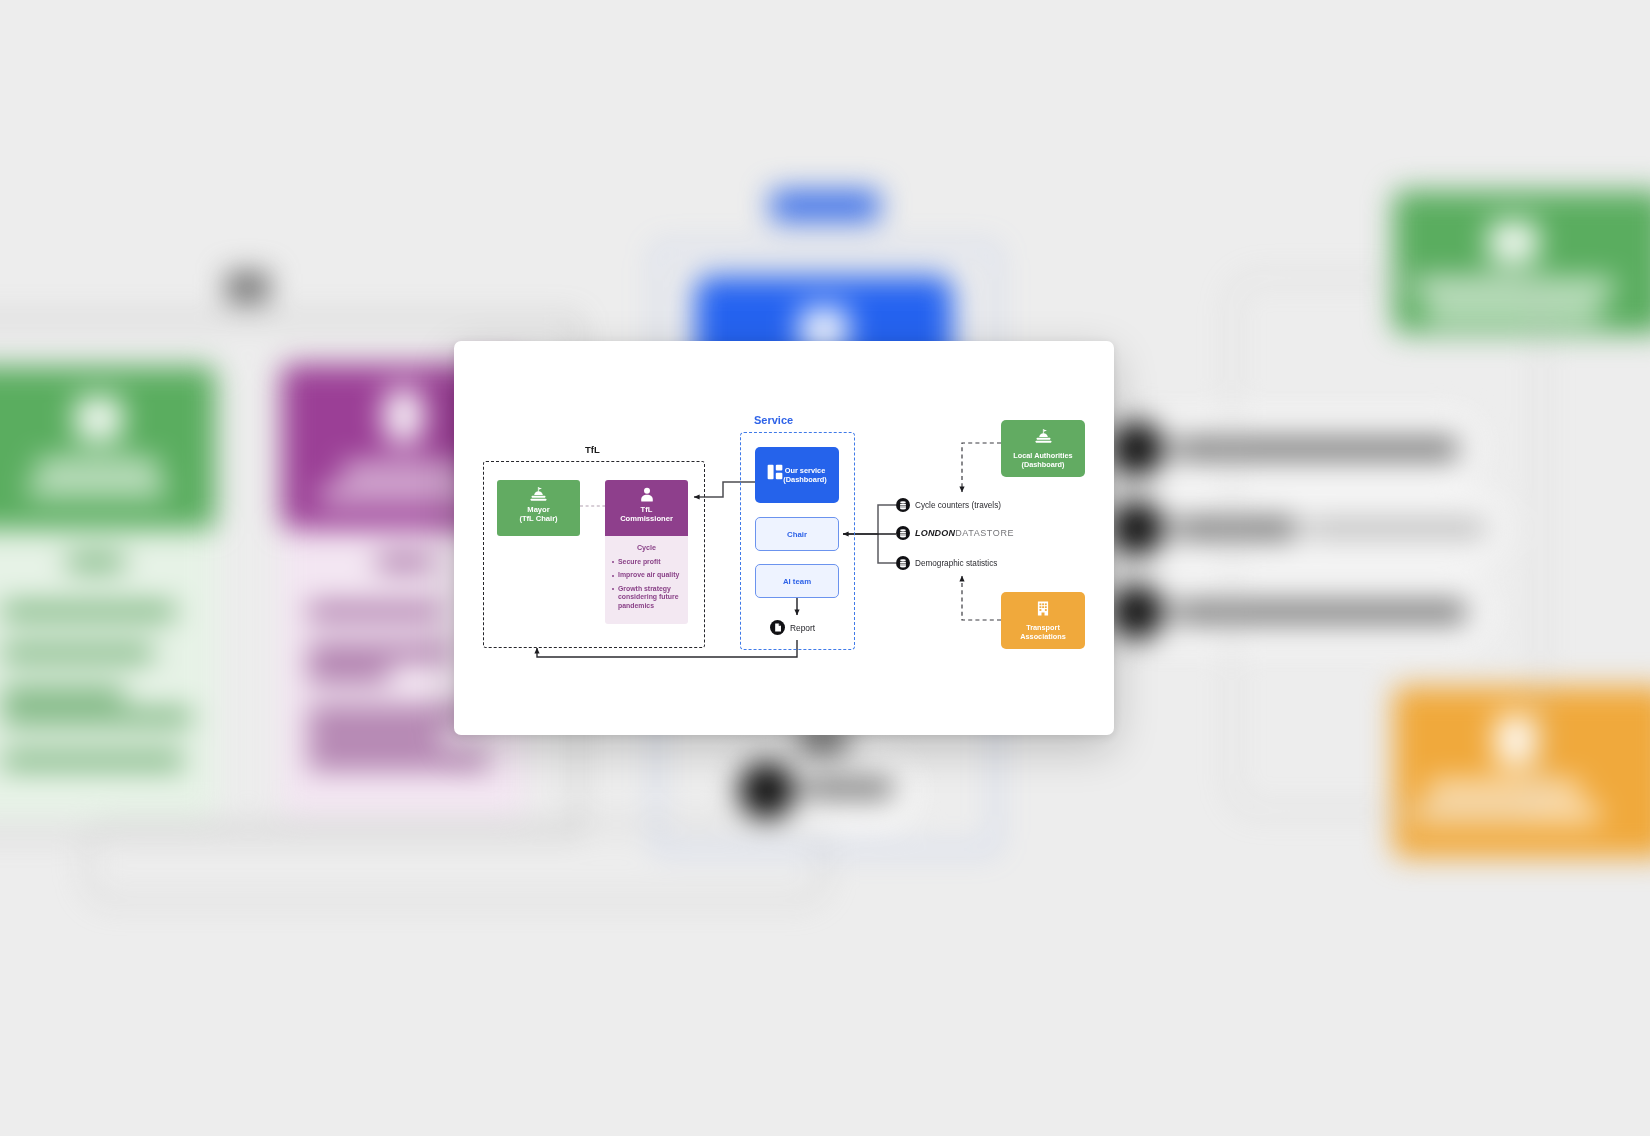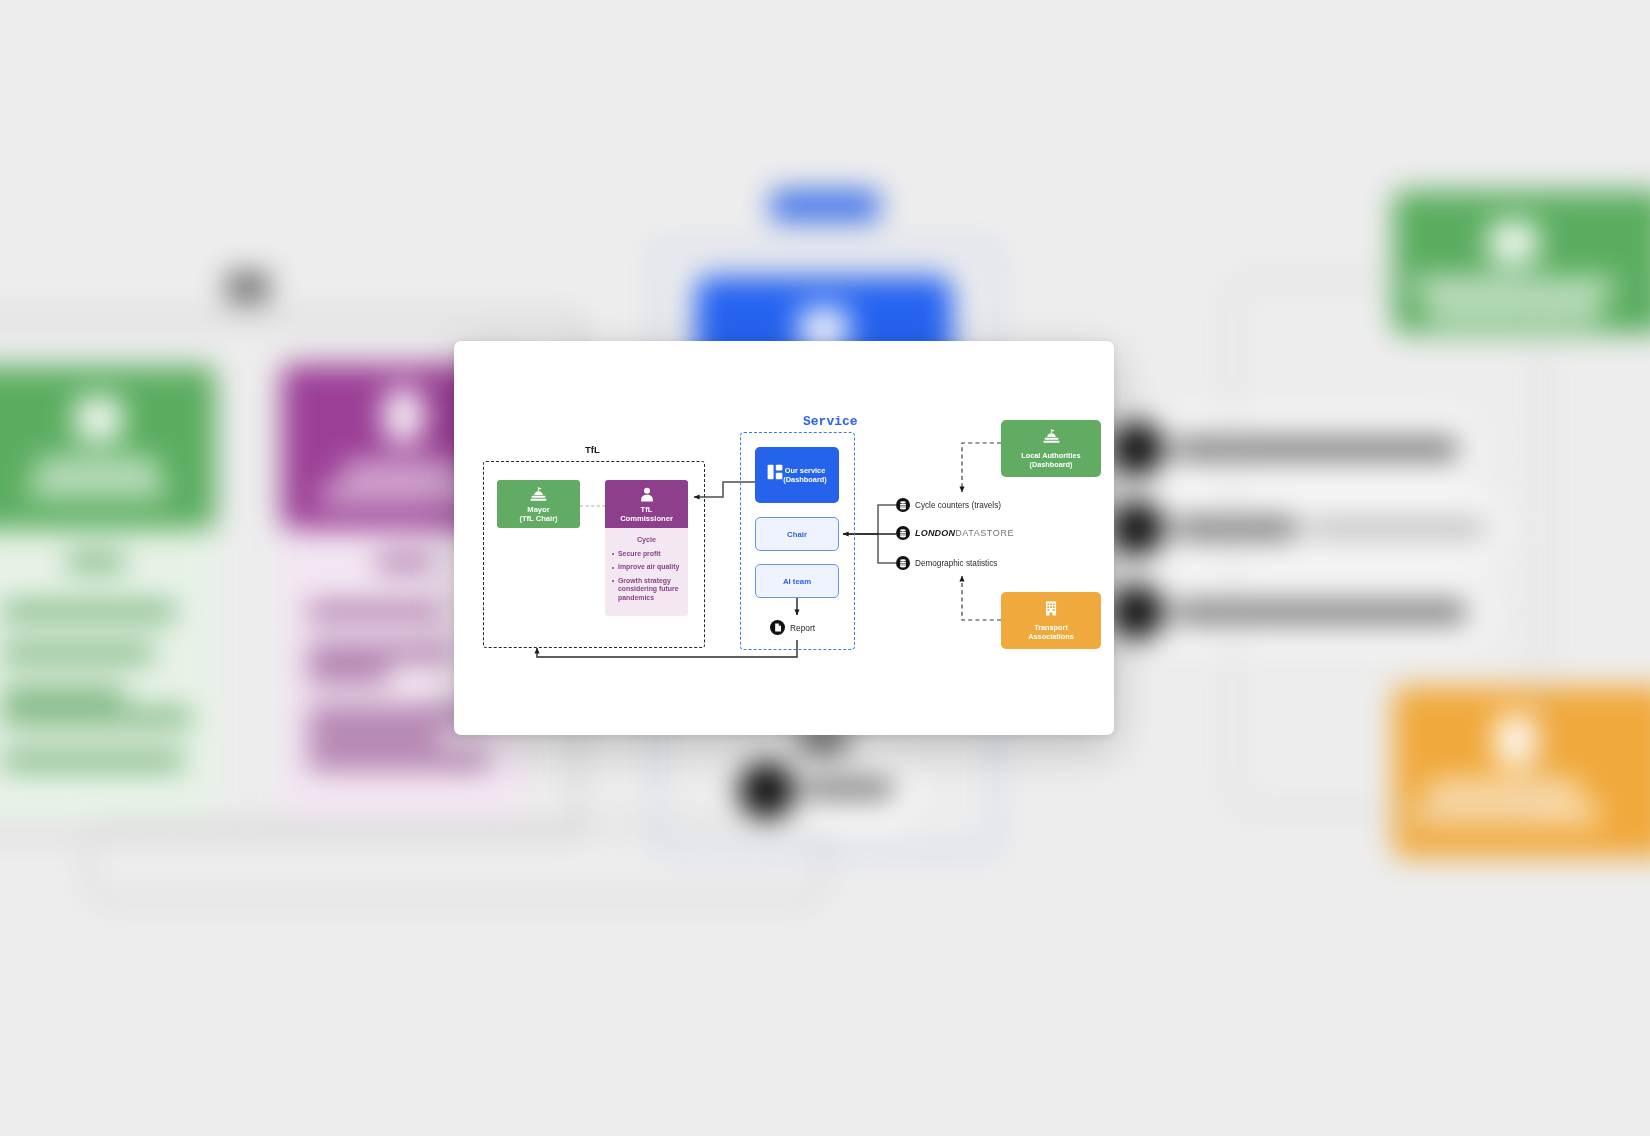--- a/index.html
+++ b/index.html
@@ -64,24 +64,23 @@
     position: absolute;
     font-weight: bold;
     white-space: nowrap;
   }
   .tfl-label {
     left: 585px; top: 444px;
     font-size: 9.5px;
     color: #1b1b1b;
   }
   .service-label {
-    left: 803px; top: 414px;
-    font-size: 13px;
+    left: 754px; top: 414px;
+    font-size: 11px;
     color: #2f63e8;
-    font-family: Liberation Mono, monospace;
   }
 
   .tfl-box {
     position: absolute;
     left: 483px; top: 461px;
     width: 222px; height: 187px;
     border: 1.4px dashed #26262b;
     border-radius: 3px;
     box-sizing: border-box;
   }
@@ -95,21 +94,21 @@
   }
 
   
   .persona {
     position: absolute;
     width: 83px;
     border-radius: 3px;
     overflow: hidden;
   }
   .persona-head {
-    height: 48px;
+    height: 56px;
     display: flex;
     flex-direction: column;
     align-items: center;
     justify-content: flex-start;
     padding-top: 6px;
     box-sizing: border-box;
   }
   .persona-head .picon {
     height: 17px;
     display: flex;
@@ -205,21 +204,21 @@
   }
   #data-node .slabel, #ai-node .slabel {
     font-size: 7.8px;
     font-weight: bold;
     color: #2f63e8;
   }
 
   
   .org {
     position: absolute;
-    width: 100px; height: 57px;
+    width: 84px; height: 57px;
     border-radius: 5px;
     display: flex;
     flex-direction: column;
     align-items: center;
     justify-content: center;
     box-sizing: border-box;
     padding: 0 4px;
   }
   .org .oicon { margin-bottom: 3px; }
   .org .olabel {

